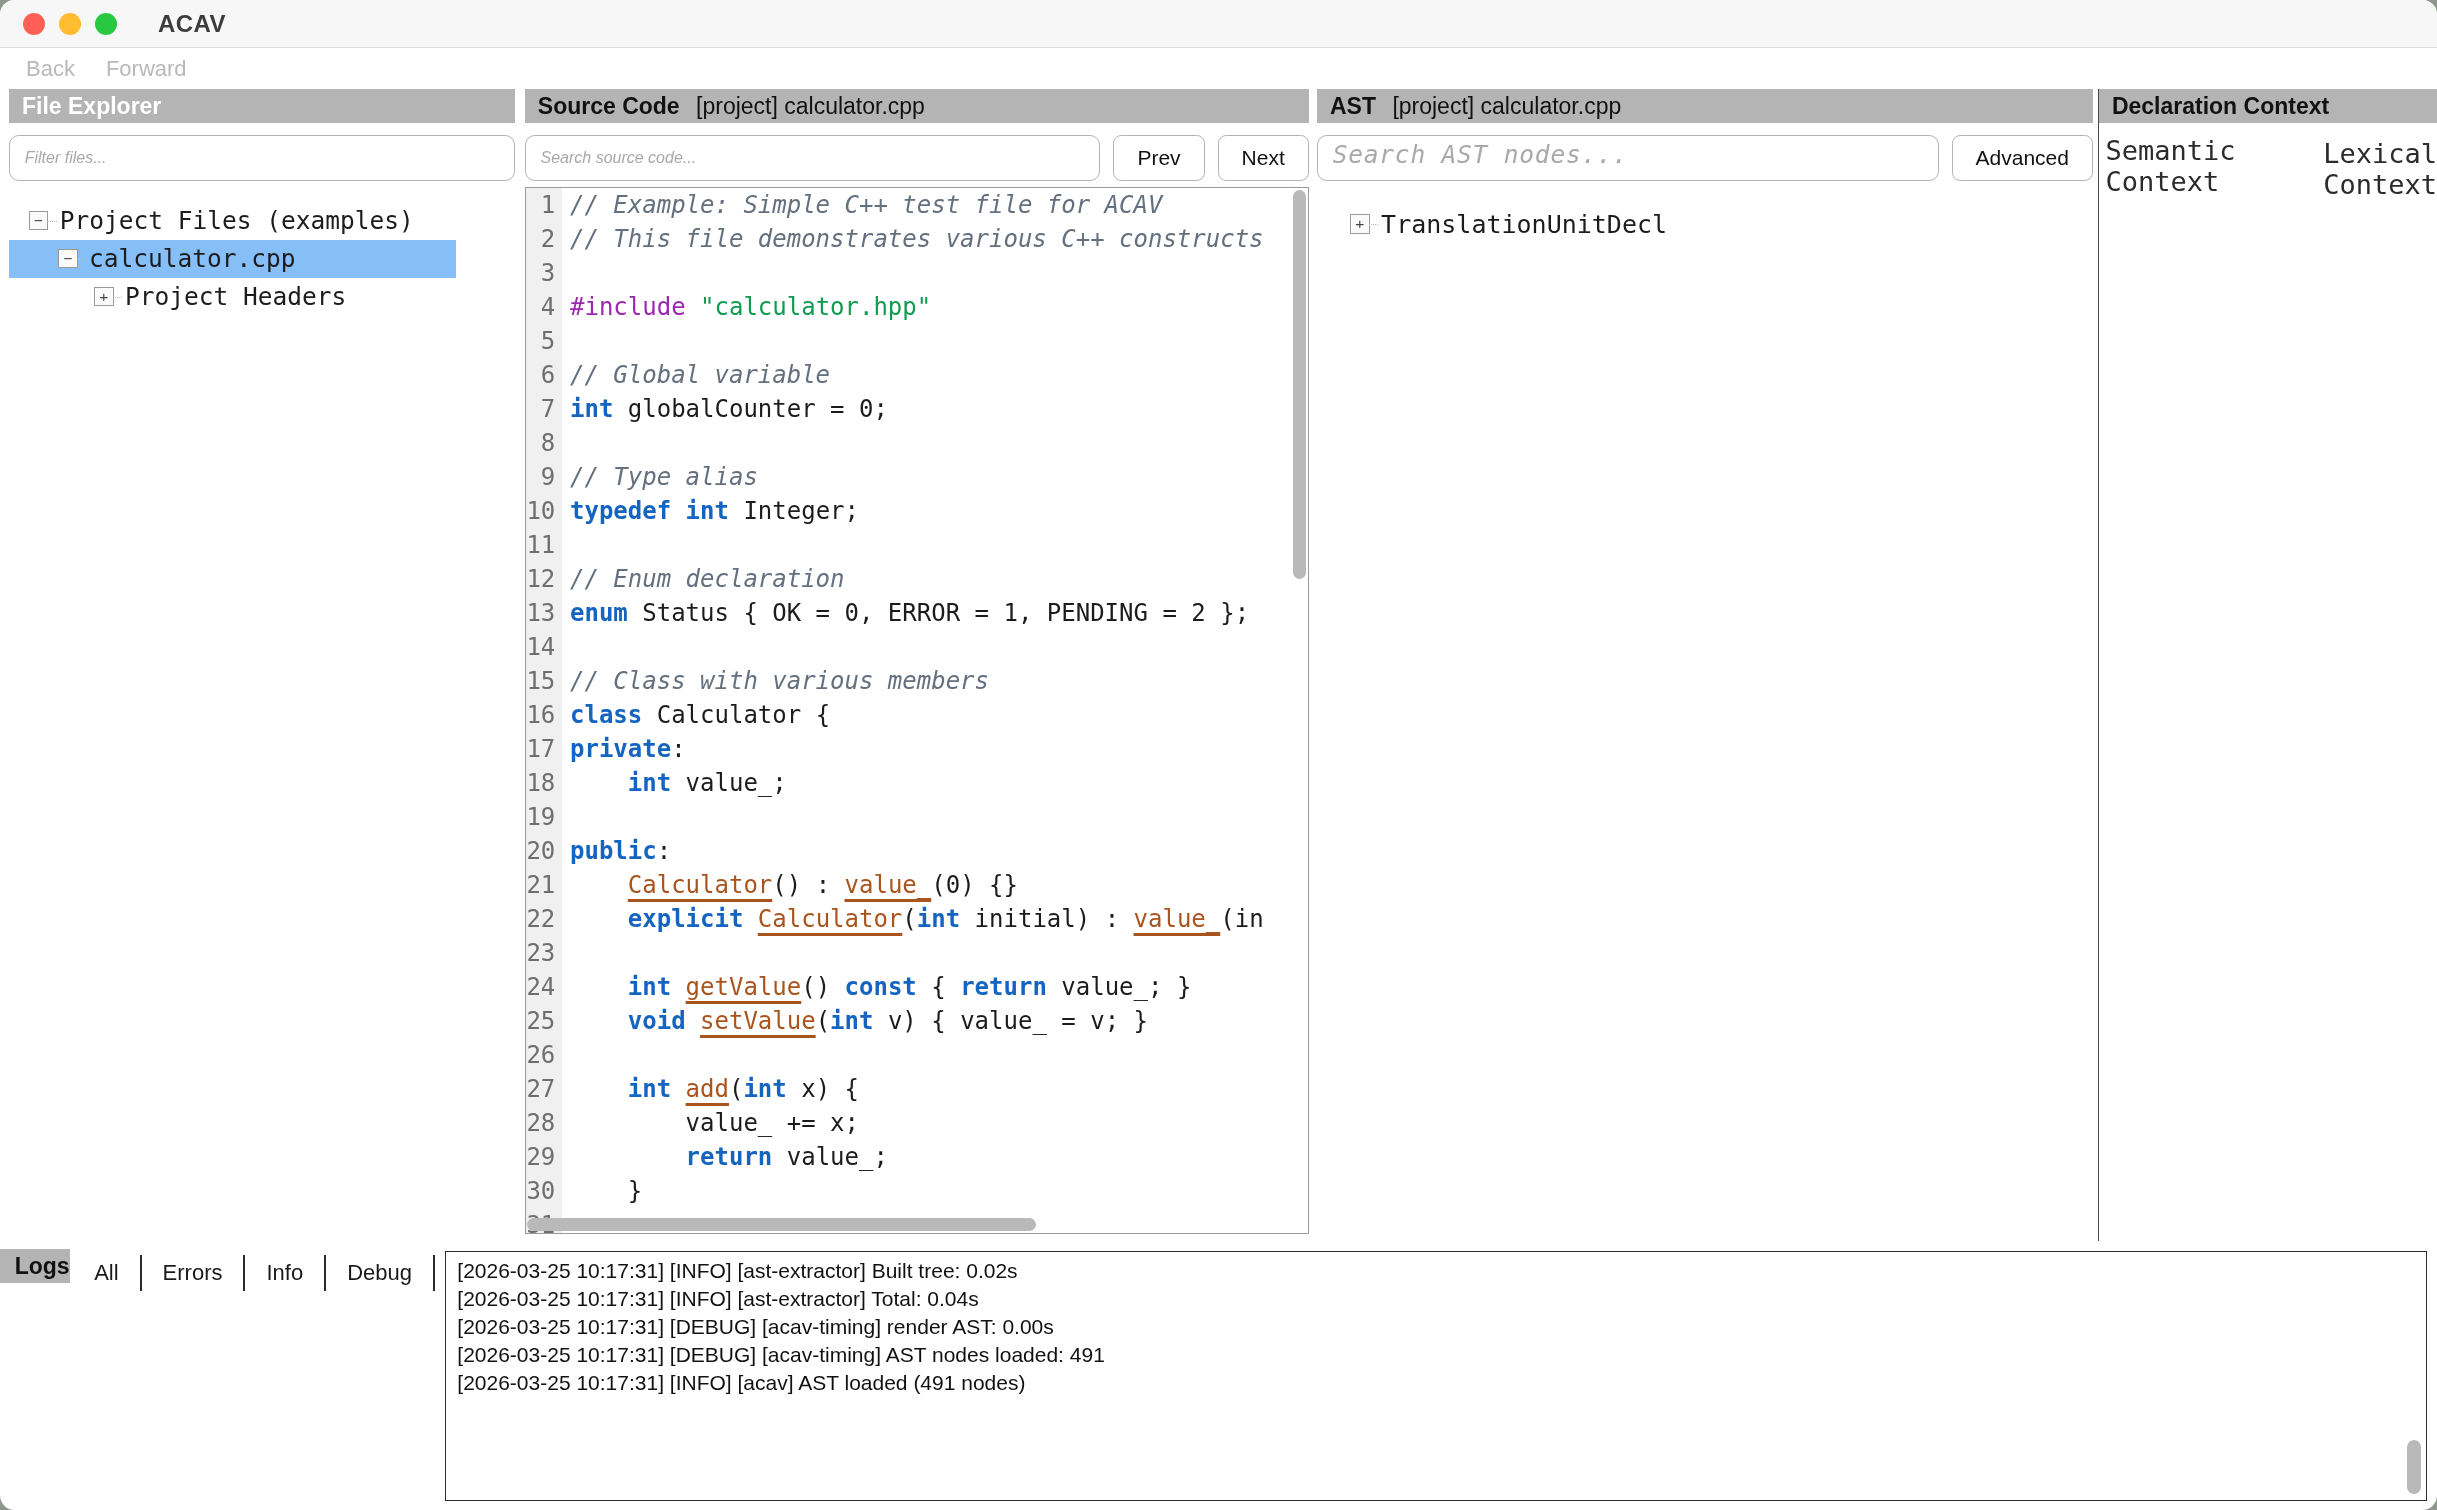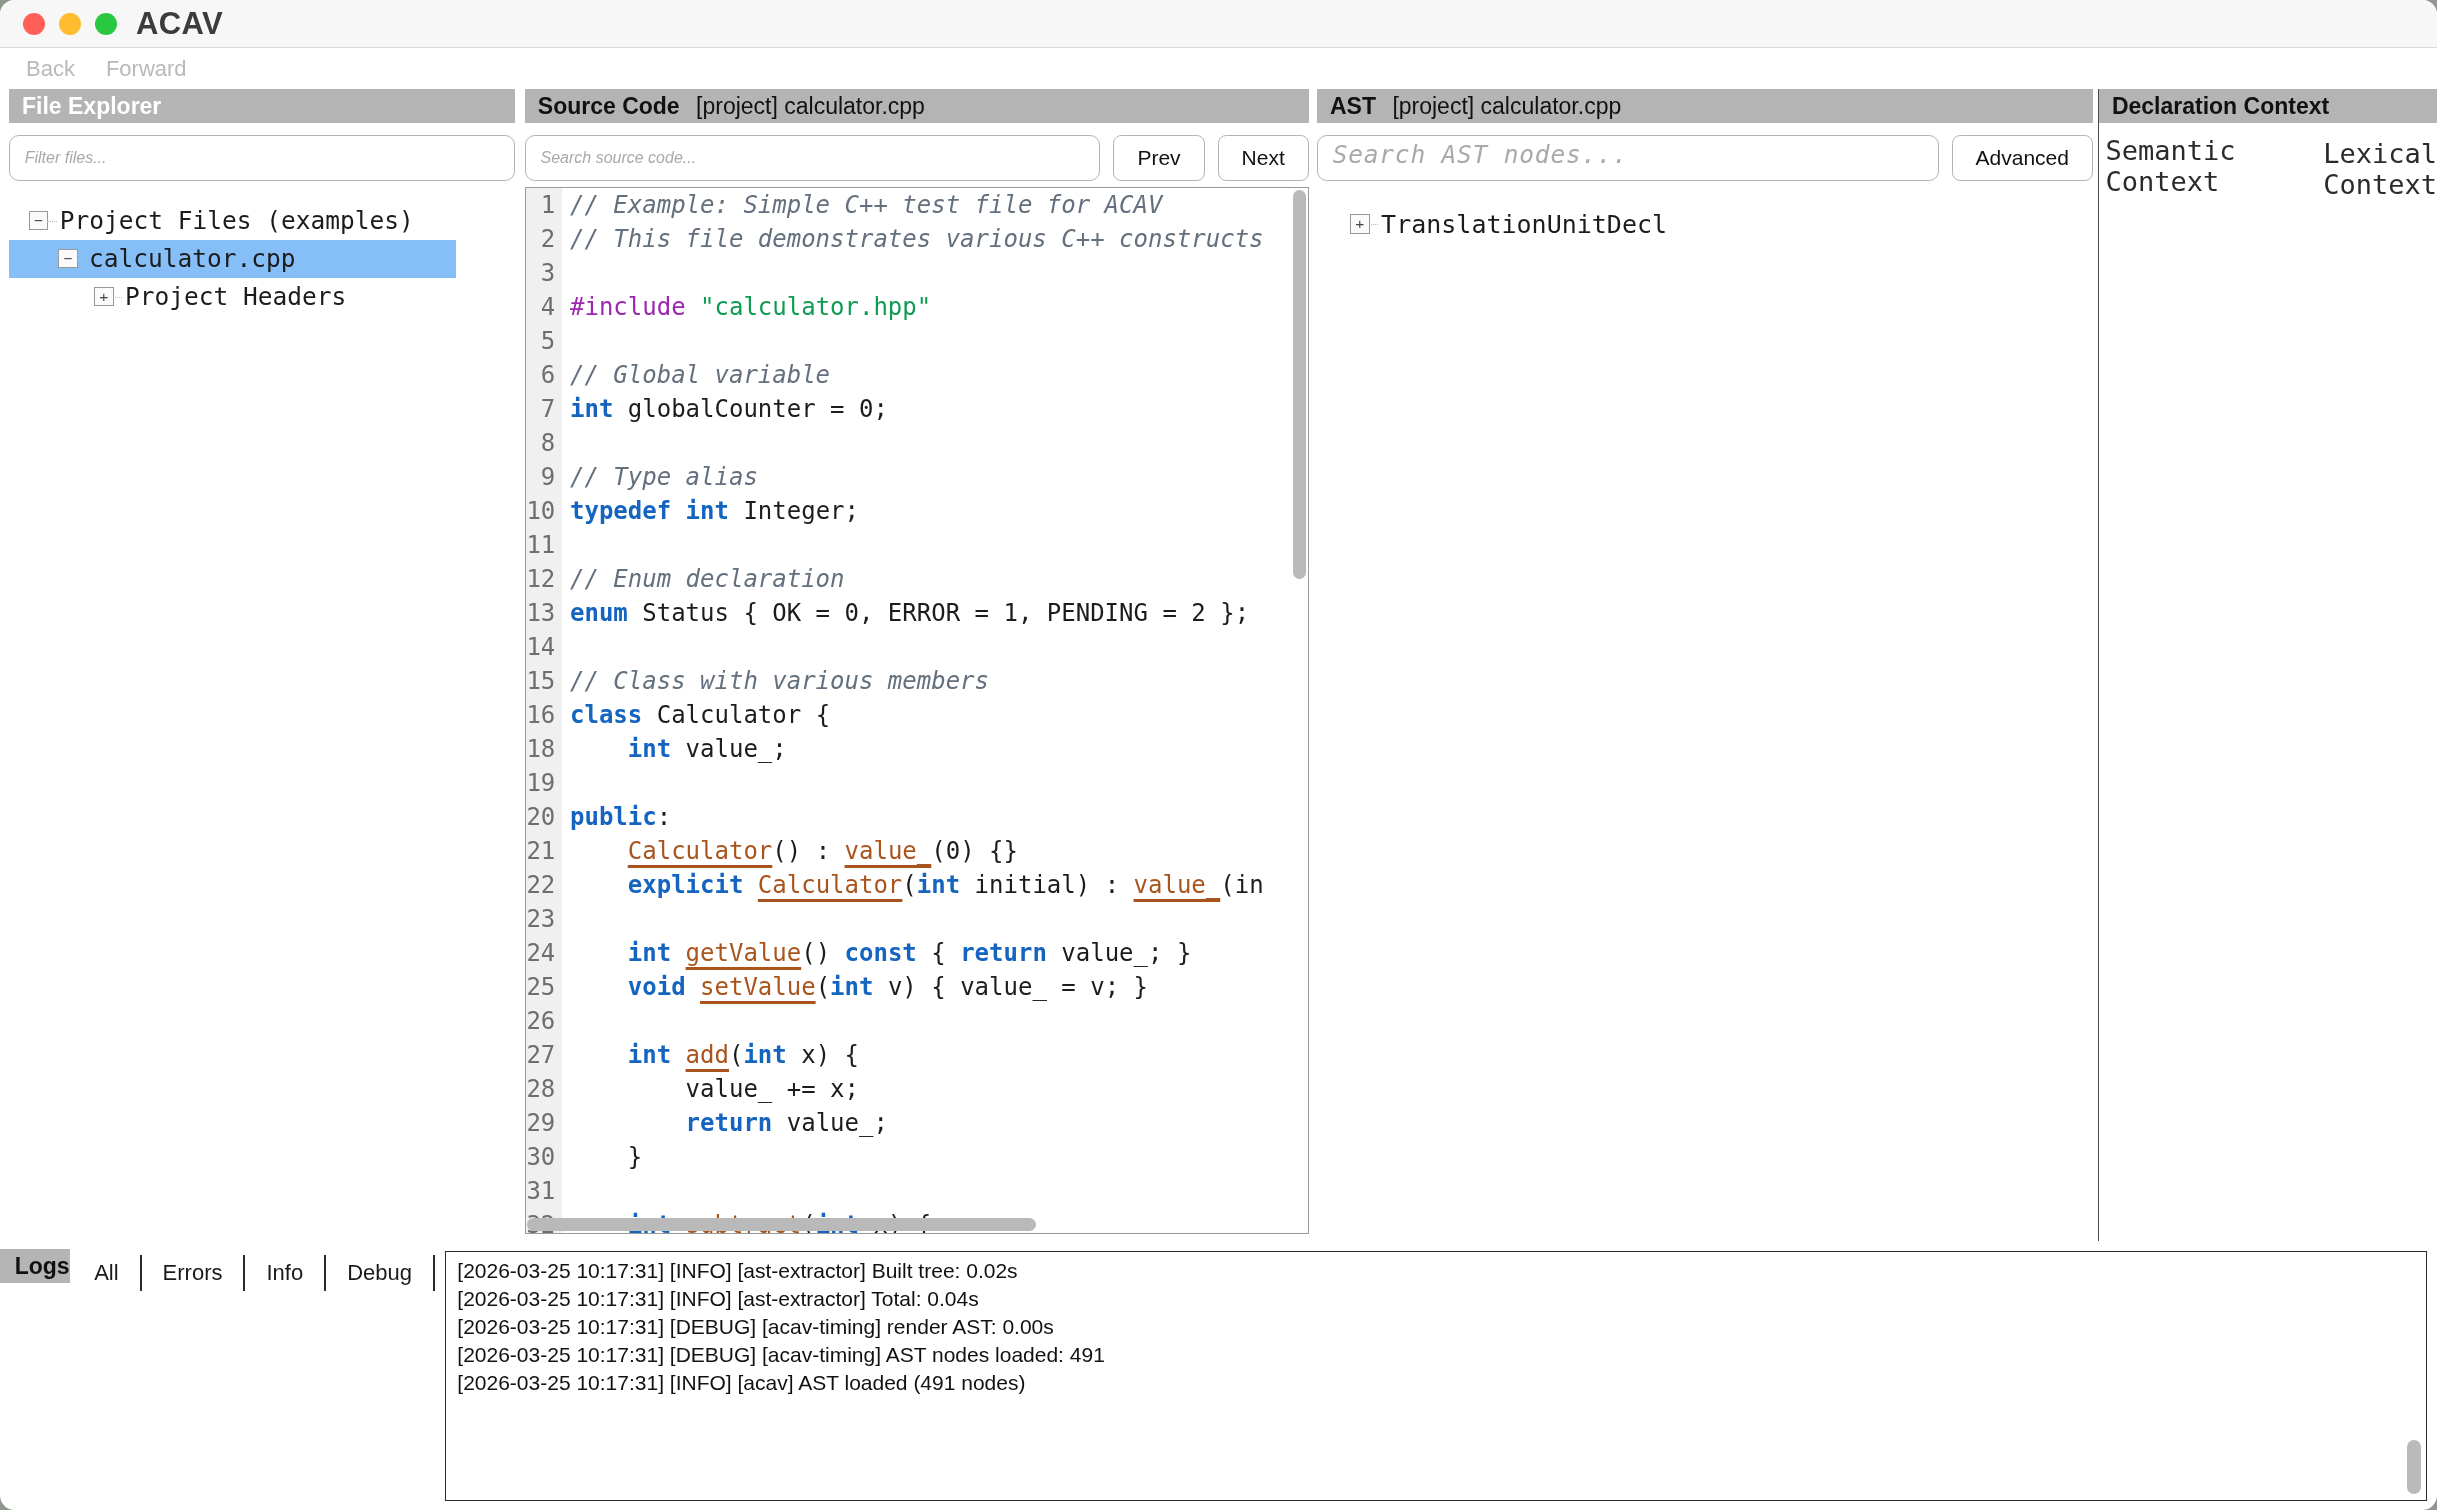--- a/index.html
+++ b/index.html
@@ -6,21 +6,21 @@
   body{width:2438px;height:1510px;background:#8f968d;font-family:"Liberation Sans",sans-serif;color:#111;}
   .window{position:absolute;inset:0;background:#fff;border-radius:14.7px;overflow:hidden;display:flex;flex-direction:column;}
 
   
   .titlebar{height:47px;background:#f7f7f7;border-bottom:1.6px solid #dadada;display:flex;align-items:center;padding-left:23px;flex:0 0 auto;}
   .lights{display:flex;gap:14px;align-items:center;}
   .light{width:22px;height:22px;border-radius:50%;}
   .light.red{background:var(--traffic-red,#ff5f57);}
   .light.yellow{background:var(--traffic-yellow,#febc2e);}
   .light.green{background:var(--traffic-green,#28c840);}
-  .apptitle{margin-left:19px;font-weight:bold;font-size:31px;color:#3c3c3c;letter-spacing:0.4px;}
+  .apptitle{margin-left:41px;font-weight:bold;font-size:24px;color:#3c3c3c;letter-spacing:0.4px;}
 
   
   .toolbar{height:41px;display:flex;align-items:center;gap:31px;padding-left:26px;font-size:22px;color:#b9b9b9;flex:0 0 auto;}
   .navbtn{cursor:default;}
 
   
   .main{height:1152px;display:flex;padding-left:9px;flex:0 0 auto;}
   .panel{display:flex;flex-direction:column;overflow:hidden;}
   .panel-hdr{height:34px;background:var(--header-bar,#b4b4b4);display:flex;align-items:center;padding:0 13px;font-weight:bold;font-size:23px;flex:0 0 auto;}
   .panel-hdr .sub{font-weight:normal;margin-left:16.4px;}
@@ -142,20 +142,21 @@
             <div class="cline"><span class="lno">7</span><span class="ctext"><span class="kw">int</span><span> globalCounter = 0;</span></span></div>
             <div class="cline"><span class="lno">8</span><span class="ctext"> </span></div>
             <div class="cline"><span class="lno">9</span><span class="ctext"><span class="cm">// Type alias</span></span></div>
             <div class="cline"><span class="lno">10</span><span class="ctext"><span class="kw">typedef</span><span> </span><span class="kw">int</span><span> Integer;</span></span></div>
             <div class="cline"><span class="lno">11</span><span class="ctext"> </span></div>
             <div class="cline"><span class="lno">12</span><span class="ctext"><span class="cm">// Enum declaration</span></span></div>
             <div class="cline"><span class="lno">13</span><span class="ctext"><span class="kw">enum</span><span> Status { OK = 0, ERROR = 1, PENDING = 2 };</span></span></div>
             <div class="cline"><span class="lno">14</span><span class="ctext"> </span></div>
             <div class="cline"><span class="lno">15</span><span class="ctext"><span class="cm">// Class with various members</span></span></div>
             <div class="cline"><span class="lno">16</span><span class="ctext"><span class="kw">class</span><span> Calculator {</span></span></div>
+            <div class="cline"><span class="lno">17</span><span class="ctext"><span class="kw">private</span><span>:</span></span></div>
             <div class="cline"><span class="lno">18</span><span class="ctext"><span>    </span><span class="kw">int</span><span> value_;</span></span></div>
             <div class="cline"><span class="lno">19</span><span class="ctext"> </span></div>
             <div class="cline"><span class="lno">20</span><span class="ctext"><span class="kw">public</span><span>:</span></span></div>
             <div class="cline"><span class="lno">21</span><span class="ctext"><span>    </span><span class="rf">Calculator</span><span>() : </span><span class="rf">value_</span><span>(0) {}</span></span></div>
             <div class="cline"><span class="lno">22</span><span class="ctext"><span>    </span><span class="kw">explicit</span><span> </span><span class="rf">Calculator</span><span>(</span><span class="kw">int</span><span> initial) : </span><span class="rf">value_</span><span>(in</span></span></div>
             <div class="cline"><span class="lno">23</span><span class="ctext"> </span></div>
             <div class="cline"><span class="lno">24</span><span class="ctext"><span>    </span><span class="kw">int</span><span> </span><span class="rf">getValue</span><span>() </span><span class="kw">const</span><span> { </span><span class="kw">return</span><span> value_; }</span></span></div>
             <div class="cline"><span class="lno">25</span><span class="ctext"><span>    </span><span class="kw">void</span><span> </span><span class="rf">setValue</span><span>(</span><span class="kw">int</span><span> v) { value_ = v; }</span></span></div>
             <div class="cline"><span class="lno">26</span><span class="ctext"> </span></div>
             <div class="cline"><span class="lno">27</span><span class="ctext"><span>    </span><span class="kw">int</span><span> </span><span class="rf">add</span><span>(</span><span class="kw">int</span><span> x) {</span></span></div>

